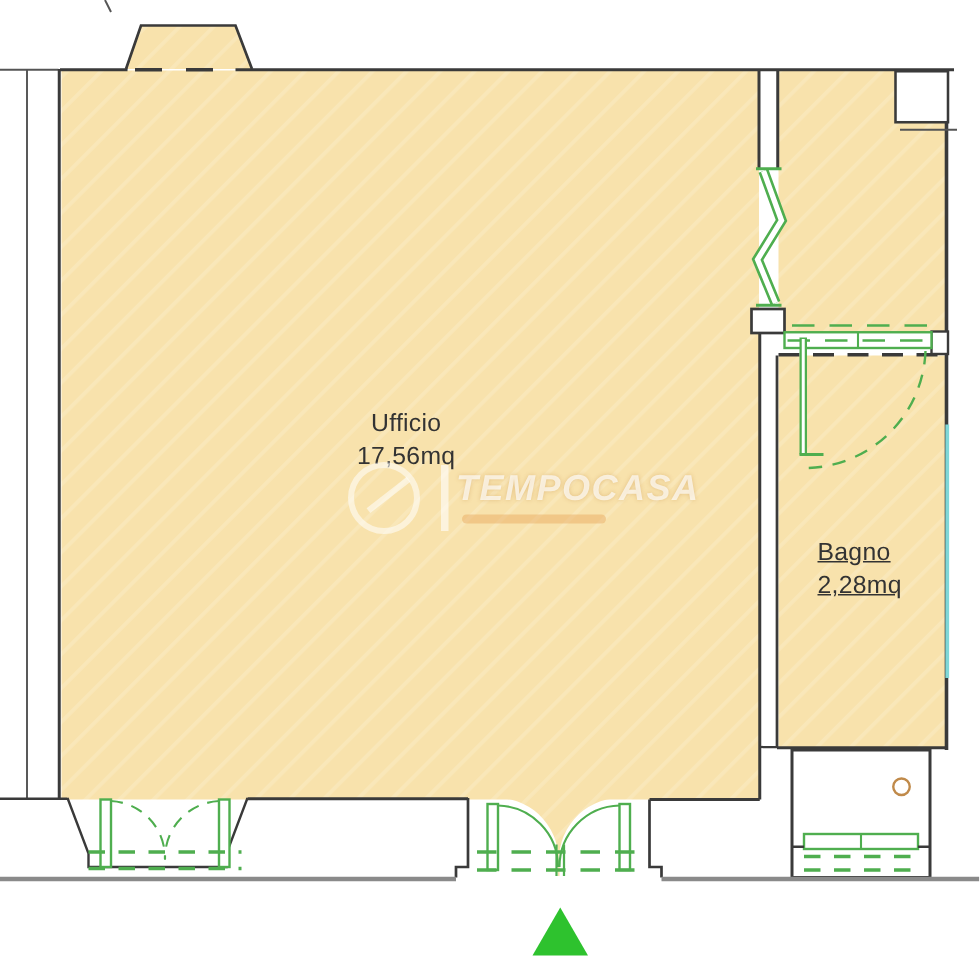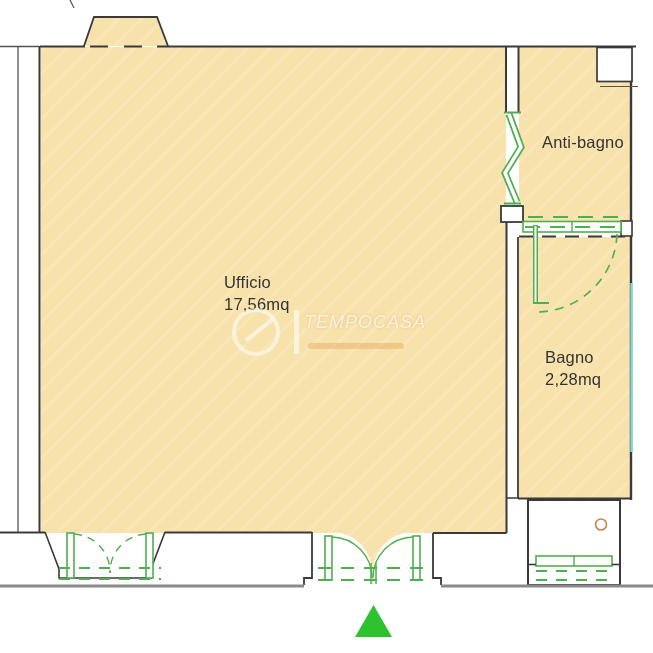--- a/index.html
+++ b/index.html
@@ -18,41 +18,41 @@
   .ground{stroke:var(--ground,#8a8a8a);fill:none;}
   .teal{stroke:var(--water_teal,#7fd7d7);fill:none;}
   .marker{fill:var(--entrance_marker,#2ec22e);}
   .whitebox{fill:#ffffff;stroke:var(--wall,#3a3a3a);}
   .circ{fill:#ffffff;stroke:#c08a4a;}
 
   .room-label{
     position:absolute;color:#333;font-size:16.5px;line-height:22px;
     white-space:nowrap;letter-spacing:0.2px;
   }
-  .lbl-ufficio{left:224px;top:271px;}
+  .lbl-ufficio{left:238px;top:271px;text-align:center;}
   .lbl-antibagno{left:542px;top:131px;}
-  .lbl-bagno{left:545px;top:346px;}
+  .lbl-bagno{left:545px;top:357px;text-decoration:underline;}
 
   
   .watermark{position:absolute;left:228px;top:302px;width:210px;height:58px;pointer-events:none;}
   .wm-circle{
     position:absolute;left:4px;top:6px;width:48px;height:48px;border-radius:50%;
     border:4px solid rgba(255,255,255,0.55);box-sizing:border-box;
   }
   .wm-needle{
     position:absolute;left:14px;top:26px;width:34px;height:4px;
     background:rgba(255,255,255,0.55);transform:rotate(-38deg);
   }
   .wm-bar{
     position:absolute;left:66px;top:8px;width:5px;height:44px;
     background:rgba(255,255,255,0.6);
   }
   .wm-text{
     position:absolute;left:76px;top:10px;
-    font-size:18px;font-weight:400;font-style:italic;letter-spacing:1px;
+    font-size:24px;font-weight:700;font-style:italic;letter-spacing:1px;
     color:rgba(255,255,255,0.68);text-shadow:0 0 3px rgba(205,150,80,0.45);
     white-space:nowrap;
   }
   .wm-sub{
     position:absolute;left:80px;top:41px;width:96px;height:6px;border-radius:3px;
     background:rgba(230,160,80,0.4);
   }
 </style>
 </head>
 <body>
@@ -192,21 +192,20 @@
     </g>
 
     <polygon points="355,637 392,637 373.5,605" class="marker"></polygon>
   </svg>
 
   <div class="room-label lbl-ufficio">
     <div>Ufficio</div>
     <div>17,56mq</div>
   </div>
   <div class="room-label lbl-antibagno">
-    <div>Anti-bagno</div>
   </div>
   <div class="room-label lbl-bagno">
     <div>Bagno</div>
     <div>2,28mq</div>
   </div>
 
   <div class="watermark">
     <div class="wm-circle"></div>
     <div class="wm-needle"></div>
     <div class="wm-bar"></div>

